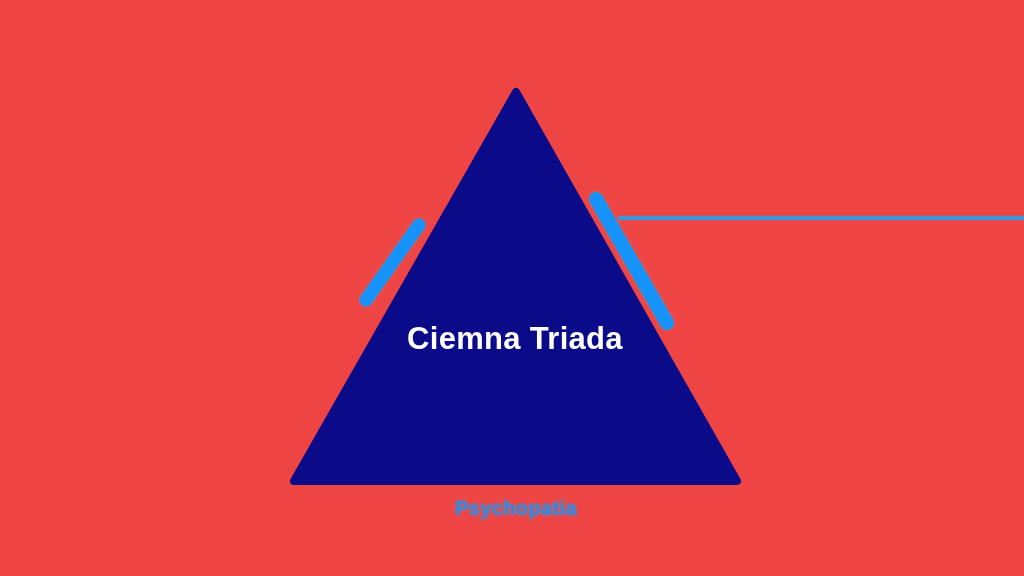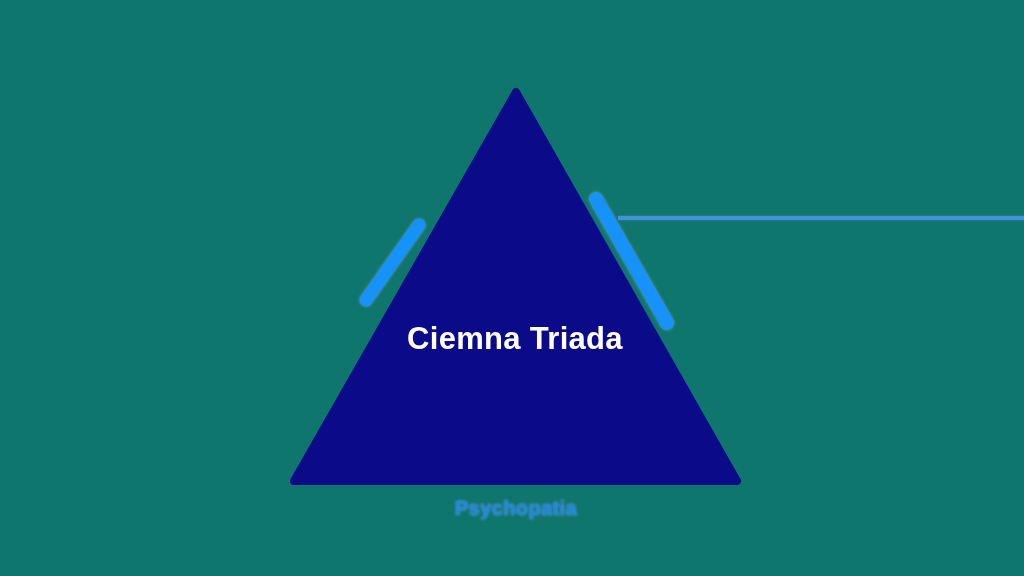--- a/index.html
+++ b/index.html
@@ -4,21 +4,21 @@
 <style>
   html, body {
     margin: 0;
     padding: 0;
     background: #000000;
   }
   .stage {
     position: relative;
     width: 1024px;
     height: 576px;
-    background: #0f766e;
+    background: #ef4444;
     overflow: hidden;
     font-family: "Liberation Sans", sans-serif;
   }
   .stage svg {
     position: absolute;
     left: 0;
     top: 0;
     width: 1024px;
     height: 576px;
   }

